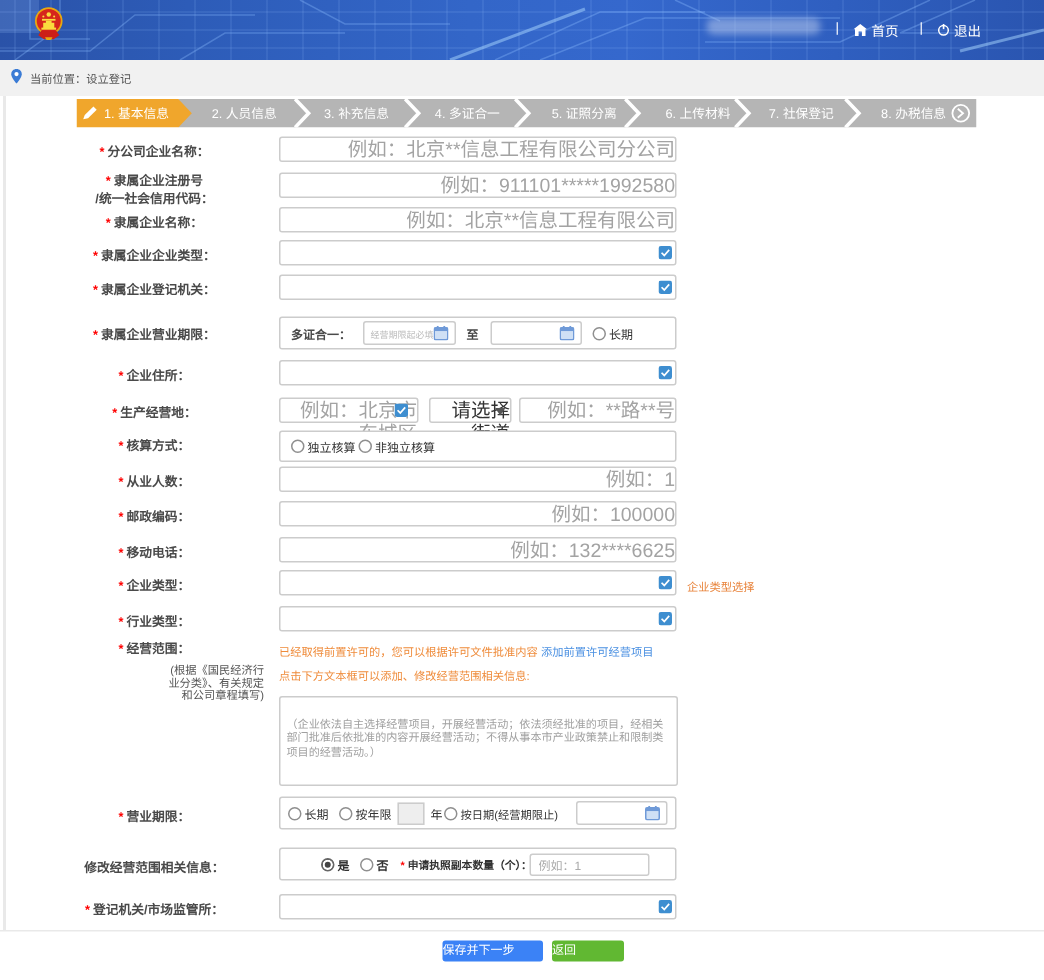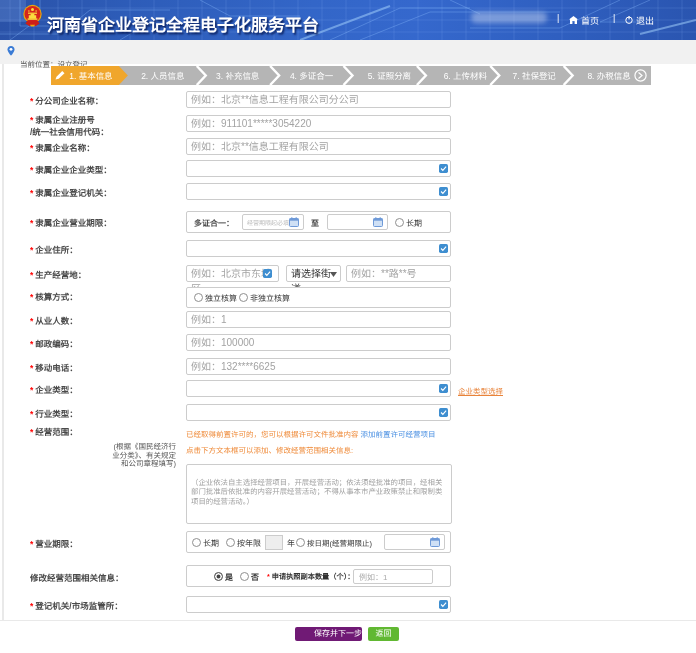--- a/index.html
+++ b/index.html
@@ -13,31 +13,31 @@
   #header svg.circ { position:absolute; left:0; top:0; }
   #htitle { position:absolute; left:47px; top:11px; font-size:17px; font-weight:bold; color:#fff;
     letter-spacing:0px; text-shadow:1.5px 2px 2px rgba(8,28,88,0.95); white-space:nowrap; }
   #emblem { position:absolute; left:23px; top:4px; }
   #hright { position:absolute; left:0; top:13px; width:696px; height:14px; color:#fff; font-size:9px; white-space:nowrap; }
   #blurbox { position:absolute; left:471px; top:12px; width:76px; height:11px; border-radius:5px;
     background:rgba(198,212,240,0.5); filter:blur(2.5px); }
 
   
   #crumb { position:absolute; left:0; top:40px; width:696px; height:24px; background:#f1f1f1; }
-  #crumb .txt { position:absolute; left:20px; top:8px; font-size:7.5px; color:#555; line-height:9px;margin-top:12px; }
+  #crumb .txt { position:absolute; left:20px; top:8px; font-size:7.5px; color:#555; line-height:9px; }
 
   
   #steps { position:absolute; left:51px; top:66px; height:19px; width:600px; }
 
   
-  .lab { position:absolute; width:146px; left:30px; text-align:left; font-size:8.5px; font-weight:bold;
+  .lab { position:absolute; width:146px; left:30px; text-align:center; font-size:8.5px; font-weight:bold;
     color:#4a4a4a; white-space:nowrap; }
   .lab .req { color:#f00; margin-right:2px; font-weight:bold; }
   .inp { position:absolute; left:186px; width:265px; height:17px; border:1px solid #ccc; border-radius:2px;
-    background:#fff; font-size:10px; color:#a3a3a3; line-height:15px; padding-left:4px; }
+    background:#fff; font-size:13px; color:#a3a3a3; line-height:15px; padding-left:4px;text-align:right; }
   .box { position:absolute; left:186px; width:265px; border:1px solid #ccc; border-radius:2px; background:#fff;
     font-size:8px; color:#333; display:flex; align-items:center; }
   .ph { color:#aaa; }
   .selicon { position:absolute; right:2px; top:50%; margin-top:-4.5px; width:9px; height:9px; }
   .radio { display:inline-block; width:9px; height:9px; border:1px solid #8f8f8f; border-radius:50%;
     background:#fff; vertical-align:-1px; margin-right:3px; }
   .radio.sel { box-shadow:inset 0 0 0 1.5px #fff; background:#444; border-color:#666; }
   .minp { height:16px; border:1px solid #ccc; border-radius:2px; background:#fff; display:inline-flex;
     align-items:center; padding-left:4px; position:relative; }
   .cal { position:absolute; right:4px; top:50%; margin-top:-5px; width:10px; height:10px; }
@@ -77,21 +77,20 @@
       <circle cx="9.5" cy="10" r="8" fill="#d6251c"></circle>
       <path d="M2.5 19.5 L6.5 22.3 L9.5 21.2 L12.5 22.3 L16.5 19.5 L14.5 16.5 L4.5 16.5 Z" fill="#cc1f17"></path>
       <path d="M7 20.8 L12 20.8 L11 22.6 L8 22.6 Z" fill="#e8a80e"></path>
       <circle cx="9.5" cy="5.6" r="1.5" fill="#fadc3e"></circle>
       <circle cx="5.9" cy="7" r="0.7" fill="#fadc3e"></circle>
       <circle cx="13.1" cy="7" r="0.7" fill="#fadc3e"></circle>
       <rect x="5" y="8.6" width="9" height="1.2" fill="#fadc3e"></rect>
       <path d="M5.8 14.8 L5.8 11.2 L7.6 11.2 L7.6 9.8 L11.4 9.8 L11.4 11.2 L13.2 11.2 L13.2 14.8 Z" fill="#fadc3e"></path>
       <rect x="4.6" y="14.4" width="9.8" height="1.4" fill="#fadc3e"></rect>
     </svg>
-    <div id="htitle">河南省企业登记全程电子化服务平台</div>
     <div id="blurbox"></div>
     <div id="hright">
       <span style="position:absolute;left:557px;top:0">|</span>
       <svg style="position:absolute;left:569px;top:3px" width="9" height="8" viewBox="0 0 9 8">
           <path d="M4.5 0 L0 3.5 L1 3.5 L1 8 L3.4 8 L3.4 5 L5.6 5 L5.6 8 L8 8 L8 3.5 L9 3.5 Z" fill="#fff"></path>
         </svg>
       <span style="position:absolute;left:581px;top:1px">首页</span>
       <span style="position:absolute;left:613px;top:0">|</span>
       <svg style="position:absolute;left:625px;top:3px" width="8" height="8" viewBox="0 0 8 8">
           <circle cx="4" cy="4.2" r="3.2" fill="none" stroke="#fff" stroke-width="1"></circle>
@@ -137,21 +136,21 @@
     <path d="M588.5 6.5 L592 9.5 L588.5 12.5" fill="none" stroke="#fff" stroke-width="1.2"></path>
   </svg>
 
   <div id="form">
 
     <div class="lab" style="top:94px"><span class="req">*</span>分公司企业名称：</div>
     <div class="inp" style="top:91px">例如：北京**信息工程有限公司分公司</div>
 
     <div class="lab" style="top:112.5px"><span class="req">*</span>隶属企业注册号</div>
     <div class="lab" style="top:124.5px">/统一社会信用代码：</div>
-    <div class="inp" style="top:115px">例如：911101*****3054220</div>
+    <div class="inp" style="top:115px">例如：911101*****1992580</div>
 
     <div class="lab" style="top:141px"><span class="req">*</span>隶属企业名称：</div>
     <div class="inp" style="top:138px">例如：北京**信息工程有限公司</div>
 
     <div class="lab" style="top:163px"><span class="req">*</span>隶属企业企业类型：</div>
     <div class="inp" style="top:160px">
         <svg class="selicon" viewBox="0 0 11 11">
           <rect x="0" y="0" width="11" height="11" rx="2" fill="#3e8ed0"></rect>
           <path d="M2.5 5.5 L4.7 7.7 L8.7 3.2" stroke="#fff" stroke-width="1.4" fill="none"></path>
         </svg>
@@ -223,21 +222,21 @@
     <div class="lab" style="top:361px"><span class="req">*</span>移动电话：</div>
     <div class="inp" style="top:358px">例如：132****6625</div>
 
     <div class="lab" style="top:383px"><span class="req">*</span>企业类型：</div>
     <div class="inp" style="top:380px">
         <svg class="selicon" viewBox="0 0 11 11">
           <rect x="0" y="0" width="11" height="11" rx="2" fill="#3e8ed0"></rect>
           <path d="M2.5 5.5 L4.7 7.7 L8.7 3.2" stroke="#fff" stroke-width="1.4" fill="none"></path>
         </svg>
       </div>
-    <div style="position:absolute;left:458px;top:385px;font-size:7.5px;color:#e8833a;text-decoration:underline">企业类型选择</div>
+    <div style="position:absolute;left:458px;top:385px;font-size:7.5px;color:#e8833a;">企业类型选择</div>
 
     <div class="lab" style="top:407px"><span class="req">*</span>行业类型：</div>
     <div class="inp" style="top:404px">
         <svg class="selicon" viewBox="0 0 11 11">
           <rect x="0" y="0" width="11" height="11" rx="2" fill="#3e8ed0"></rect>
           <path d="M2.5 5.5 L4.7 7.7 L8.7 3.2" stroke="#fff" stroke-width="1.4" fill="none"></path>
         </svg>
       </div>
 
     <div class="lab" style="top:425px"><span class="req">*</span>经营范围：</div>
@@ -281,16 +280,16 @@
           <path d="M2.5 5.5 L4.7 7.7 L8.7 3.2" stroke="#fff" stroke-width="1.4" fill="none"></path>
         </svg>
       </div>
   </div>
 
   <div id="form"></div>
 
   <div style="position:absolute;left:2px;top:64px;width:2px;height:556px;background:#e9e9e9"></div>
 
   <div style="position:absolute;left:0;top:620px;width:696px;height:1px;background:#e9e9e9"></div>
-  <div style="position:absolute;left:295px;top:627px;width:67px;height:14px;background:#701a75;border-radius:2px;color:#fff;font-size:8px;text-align:right;line-height:14px">保存并下一步</div>
-  <div style="position:absolute;left:368px;top:627px;width:31px;height:14px;background:#61b832;border-radius:2px;color:#fff;font-size:8px;text-align:center;line-height:14px">返回</div>
+  <div style="position:absolute;left:295px;top:627px;width:67px;height:14px;background:#3b82f6;border-radius:2px;color:#fff;font-size:8px;text-align:left;line-height:14px">保存并下一步</div>
+  <div style="position:absolute;left:368px;top:627px;width:48px;height:14px;background:#61b832;border-radius:2px;color:#fff;font-size:8px;text-align:left;line-height:14px">返回</div>
 
 </div>
 
 </body></html>

